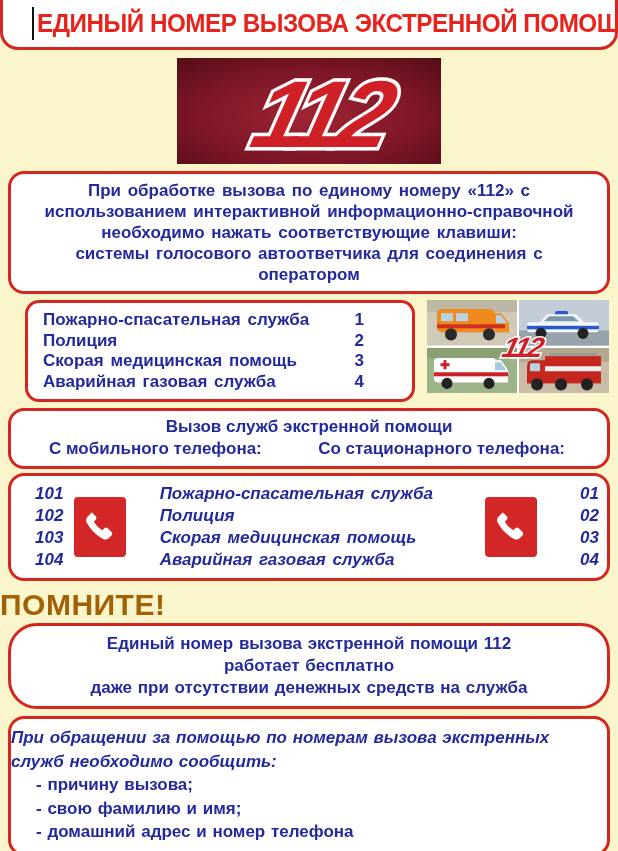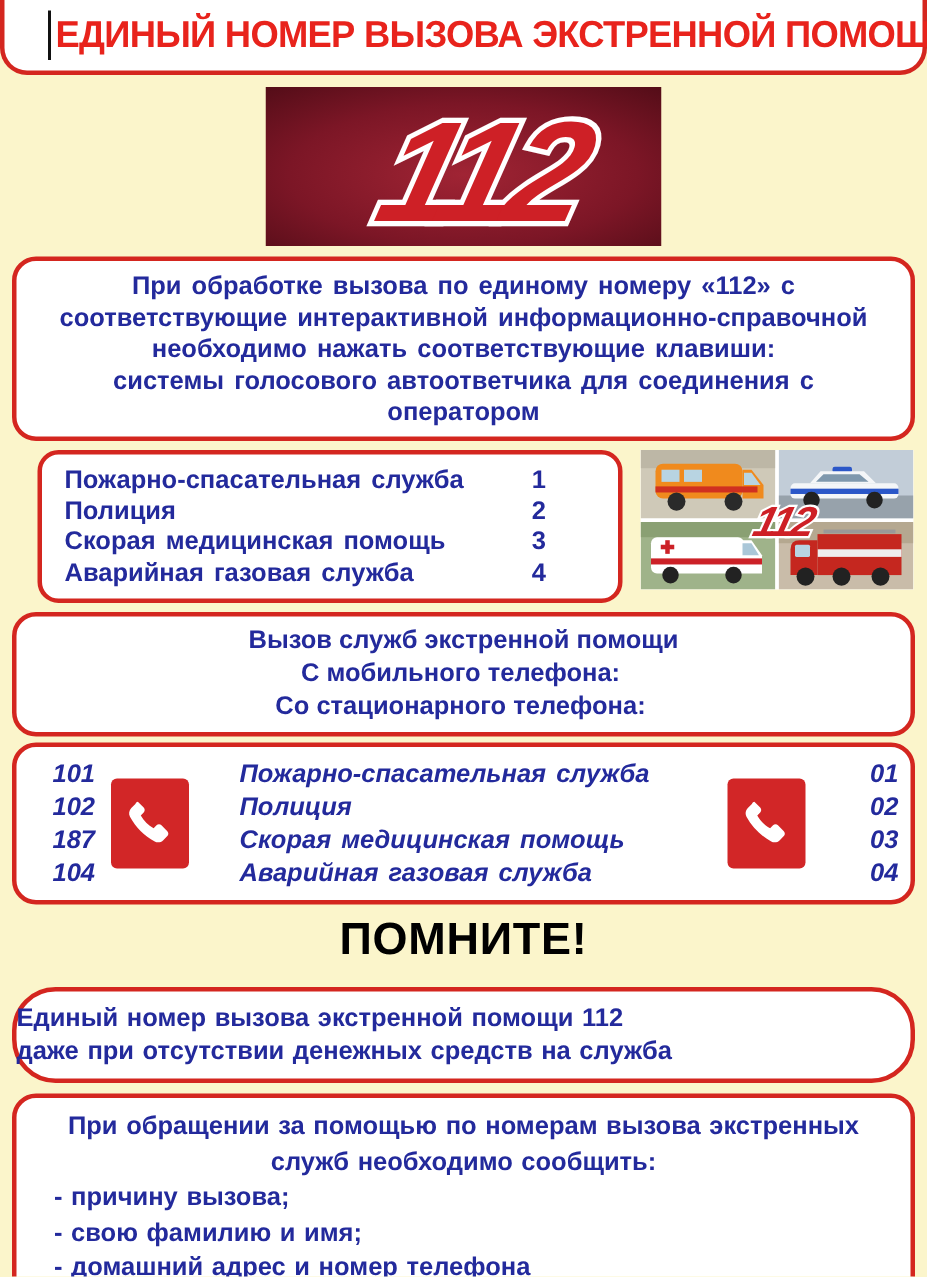--- a/index.html
+++ b/index.html
@@ -50,39 +50,39 @@
     display:grid;grid-template-columns:1fr 1fr;grid-template-rows:1fr 1fr;gap:2px;
   }
   .vcell{overflow:hidden;}
   .vcell svg{display:block;width:100%;height:100%;}
   .collage-badge{
     position:absolute;left:50%;top:50%;transform:translate(-50%,-50%);
     width:62px;height:34px;pointer-events:none;
   }
   
   .call-box{margin-top:6px;padding:5px 16px 6px;text-align:center;line-height:22px;}
-  .call-line2{display:flex;justify-content:space-between;padding:0 26px 0 22px;flex-direction:column;}
+  .call-line2{display:flex;justify-content:space-between;padding:0 26px 0 22px;}
   
   .numbers-box{margin-top:4px;padding:7px 0;display:flex;align-items:center;}
   .col{display:flex;flex-direction:column;line-height:22px;font-style:italic;}
   .col-mobile{width:64px;padding-left:24px;box-sizing:border-box;}
   .phone-tile{
     width:52px;height:60px;background:#d22627;border-radius:4px;
     display:flex;align-items:center;justify-content:center;flex:0 0 auto;
   }
   .phone-tile svg{width:36px;height:36px;}
   .col-services{width:371px;padding-left:34px;box-sizing:border-box;word-spacing:2px;}
   .col-landline{width:72px;padding-right:8px;box-sizing:border-box;text-align:right;}
   
   .remember-heading{
-    text-align:center;color:#000000;font-size:30px;margin:7px 0 14px;letter-spacing:0.5px;
-  }
-  .free-box{padding:7px 0;text-align:left;line-height:22px;word-spacing:1px;border-radius:29px;}
+    text-align:left;color:#a16207;font-size:30px;margin:7px 0 1px;letter-spacing:0.5px;
+  }
+  .free-box{padding:7px 0;text-align:center;line-height:22px;word-spacing:1px;border-radius:29px;}
   .report-box{margin-top:7px;padding:7px 0 9px;line-height:23.5px;word-spacing:1px;}
-  .report-intro{text-align:center;}
+  .report-intro{font-style:italic;}
   .report-bullet{padding-left:25px;}
   .final-box{
     margin-top:7px;height:66px;display:flex;align-items:center;justify-content:center;
     padding-bottom:12px;box-sizing:content-box;text-align:center;word-spacing:2px;
   }
 </style>
 </head>
 <body>
 
 <div class="header">
@@ -99,21 +99,21 @@
         <stop offset="100%" stop-color="#4c0b15"></stop>
       </radialGradient>
     </defs>
     <rect x="0" y="0" width="264" height="106" fill="url(#logoG)"></rect>
     <text transform="translate(136,89) skewX(-14)" text-anchor="middle" font-family="Liberation Sans, sans-serif" font-weight="bold" font-style="italic" font-size="95" letter-spacing="-7" fill="#ce2026" stroke="#ffffff" stroke-width="7" paint-order="stroke">112</text>
   </svg>
 </div>
 
 <div class="box intro-box">
   <div>При обработке вызова по единому номеру «112» с</div>
-  <div>соответствующие интерактивной информационно-справочной</div>
+  <div>использованием интерактивной информационно-справочной</div>
   <div>необходимо нажать соответствующие клавиши:</div>
   <div>системы голосового автоответчика для соединения с оператором</div>
 </div>
 
 <div class="row2">
   <div class="keys-box">
     <div class="key-row">
       <span>Пожарно-спасательная служба</span>
       <span>1</span>
     </div>
@@ -198,21 +198,21 @@
   <div class="call-line2">
     <span>С мобильного телефона:</span>
     <span>Со стационарного телефона:</span>
   </div>
 </div>
 
 <div class="box numbers-box">
   <div class="col col-mobile">
     <span>101</span>
     <span>102</span>
-    <span>187</span>
+    <span>103</span>
     <span>104</span>
   </div>
   <div class="phone-tile">
     <svg viewBox="0 0 24 24">
       <path fill="#ffffff" d="M6.6 2.3 L9.2 4.9 C9.8 5.5 9.8 6.5 9.2 7.1 L7.9 8.4 C9.2 10.8 11.2 12.8 13.6 14.1 L14.9 12.8 C15.5 12.2 16.5 12.2 17.1 12.8 L19.7 15.4 C20.3 16 20.3 17 19.7 17.6 L17.9 19.4 C16.9 20.4 15.4 20.7 14.1 20 C9.5 17.5 5.6 13.6 3.1 9 C2.4 7.7 2.7 6.1 3.7 5.1 L5.5 3.3 C5.8 2.7 6.2 2.3 6.6 2.3 Z"></path>
     </svg>
   </div>
   <div class="col col-services">
     <span>Пожарно-спасательная служба</span>
     <span>Полиция</span>
@@ -229,20 +229,21 @@
     <span>02</span>
     <span>03</span>
     <span>04</span>
   </div>
 </div>
 
 <div class="remember-heading">ПОМНИТЕ!</div>
 
 <div class="box free-box">
   <div>Единый номер вызова экстренной помощи 112</div>
+  <div>работает бесплатно</div>
   <div>даже при отсутствии денежных средств на служба</div>
 </div>
 
 <div class="box report-box">
   <div class="report-intro">При обращении за помощью по номерам вызова экстренных</div>
   <div class="report-intro">служб необходимо сообщить:</div>
   <div class="report-bullet">- причину вызова;</div>
   <div class="report-bullet">- свою фамилию и имя;</div>
   <div class="report-bullet">- домашний адрес и номер телефона</div>
 </div>

